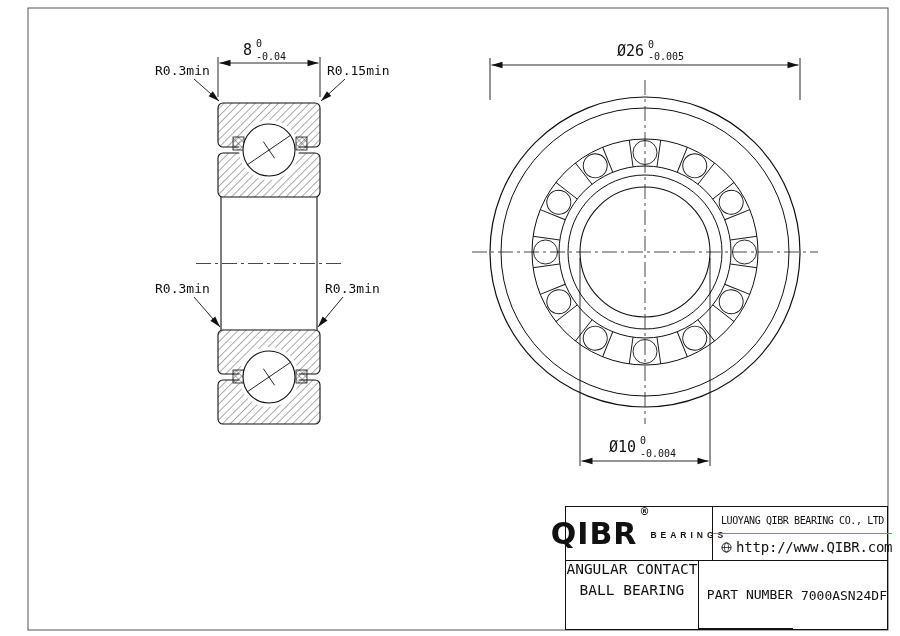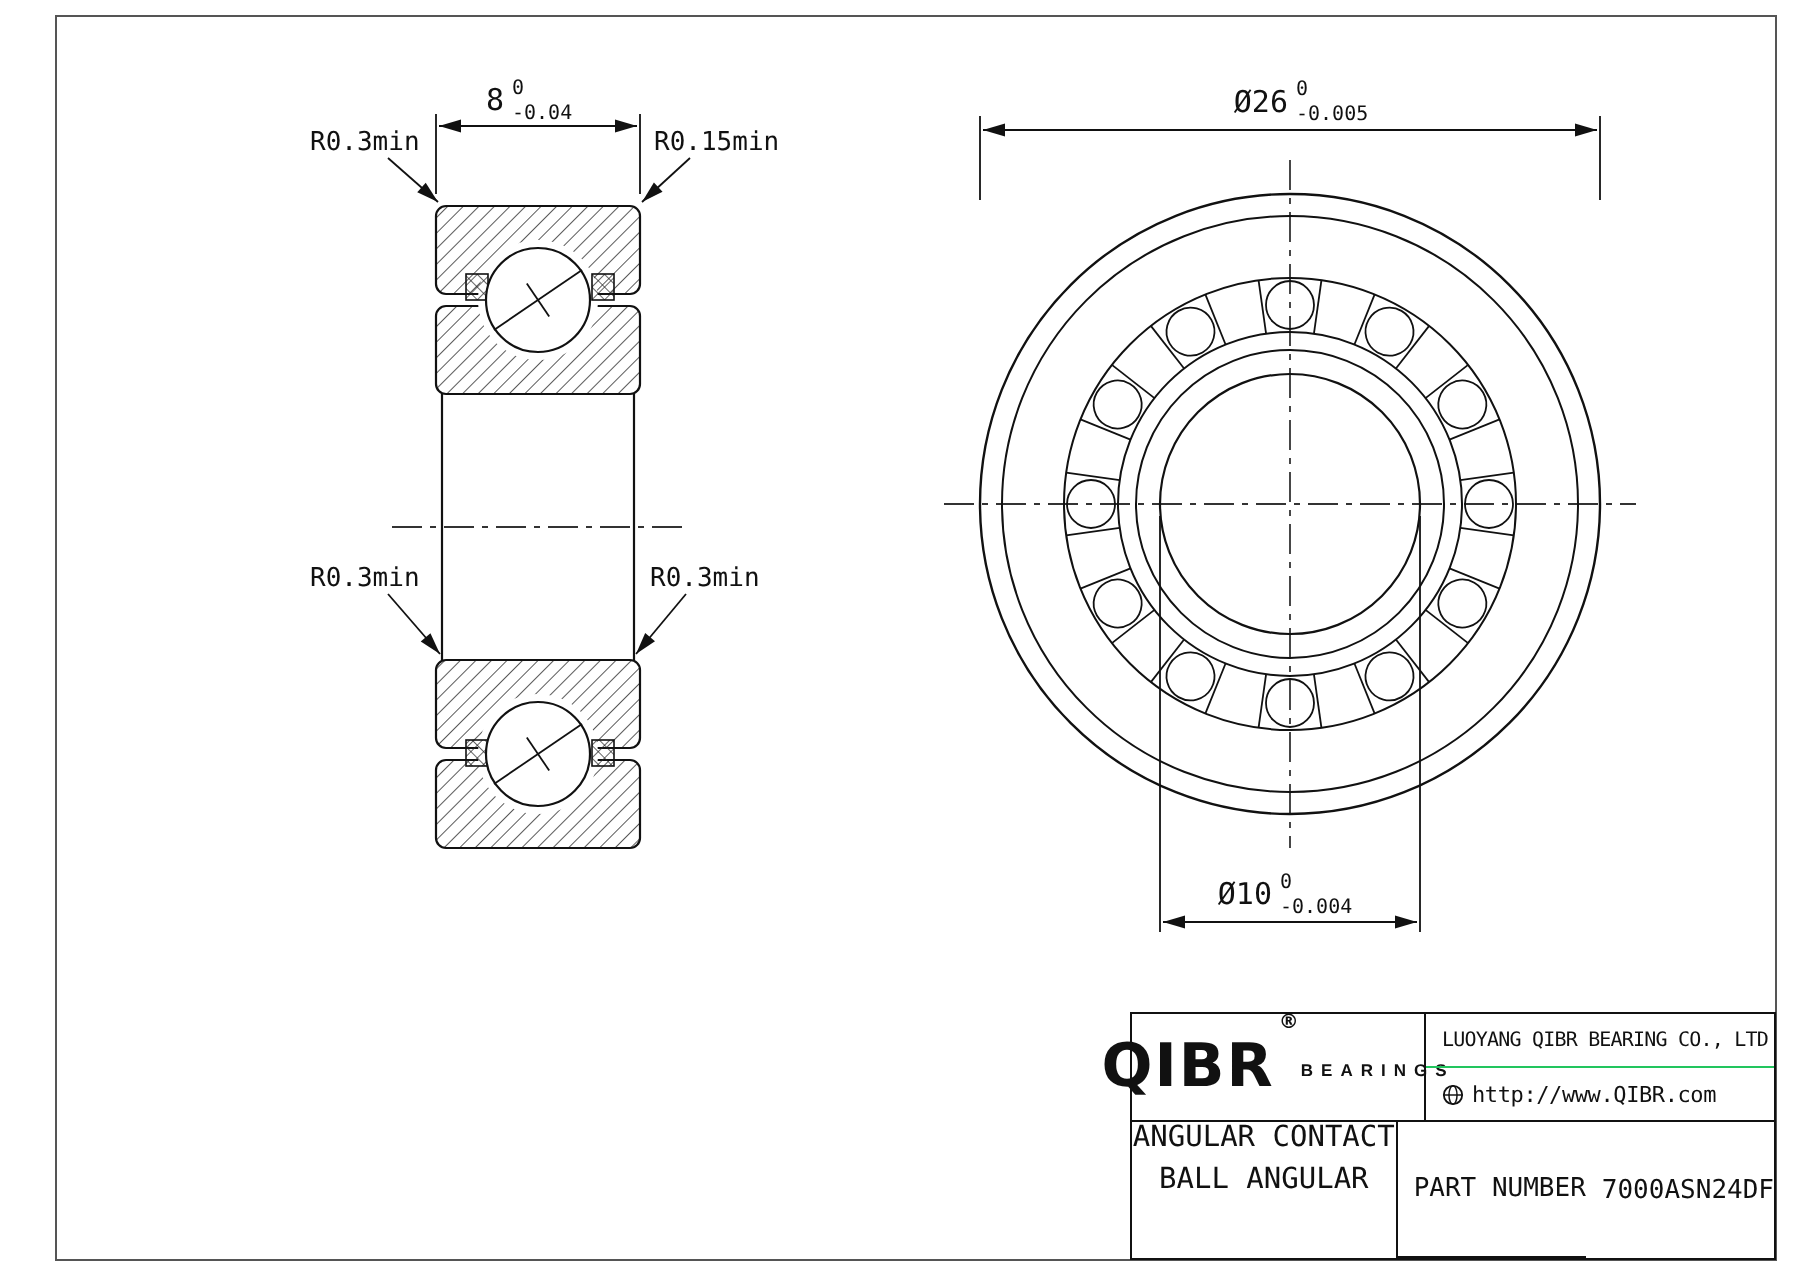--- a/index.html
+++ b/index.html
@@ -24,21 +24,21 @@
     align-items:center;justify-content:center}
   .logo-line{font-family:"DejaVu Sans","Liberation Sans",sans-serif;font-weight:bold;
     font-size:30px;letter-spacing:1px;line-height:1;white-space:nowrap}
   .logo-reg{font-size:10px;vertical-align:top;position:relative;top:-12px;margin-left:2px;font-weight:bold}
   .logo-sub{font-family:Liberation Sans, sans-serif;font-weight:bold;
     font-size:8.5px;letter-spacing:4px;margin-top:2px}
   .tb-co-cell{flex:1;display:flex;flex-direction:column}
   .co-row{flex:1;display:flex;align-items:center;padding-left:8px;
     font-size:10px;letter-spacing:-0.4px;white-space:nowrap;border-bottom:1px solid #22c55e}
   .web-row{flex:1;display:flex;align-items:center;gap:4px;padding-left:8px;
-    font-size:11px;letter-spacing:-0.2px;white-space:nowrap}
+    font-size:14px;letter-spacing:-0.2px;white-space:nowrap}
   .tb-row2{flex:1;display:flex}
   .tb-prod-cell{width:187px;border-right:1.3px solid #111;display:flex;flex-direction:column;
     align-items:center;justify-content:flex-start;gap:5px;font-size:14.5px;white-space:nowrap}
   .tb-pn-cell{flex:1;display:flex;flex-direction:row}
   .pn-label-row{flex:1;display:flex;align-items:center;padding-left:8px;
     font-size:13px;border-bottom:1px solid #111;white-space:nowrap}
   .pn-value-row{flex:1;display:flex;align-items:center;padding-left:8px;
     font-size:13px;white-space:nowrap}
   .globe{display:inline-block;width:11px;height:11px}
 </style>
@@ -202,21 +202,21 @@
             <ellipse cx="6" cy="6" rx="2.2" ry="5" fill="none" stroke="#111" stroke-width="0.8"></ellipse>
             <line x1="1" y1="6" x2="11" y2="6" stroke="#111" stroke-width="0.8"></line>
           </svg>
           <span>http://www.QIBR.com</span>
         </div>
       </div>
     </div>
     <div class="tb-row2">
       <div class="tb-prod-cell">
         <div>ANGULAR CONTACT</div>
-        <div>BALL ANGULAR</div>
+        <div>BALL BEARING</div>
       </div>
       <div class="tb-pn-cell">
         <div class="pn-label-row">PART NUMBER</div>
         <div class="pn-value-row">7000ASN24DF</div>
       </div>
     </div>
   </div>
 
 </div>
 

